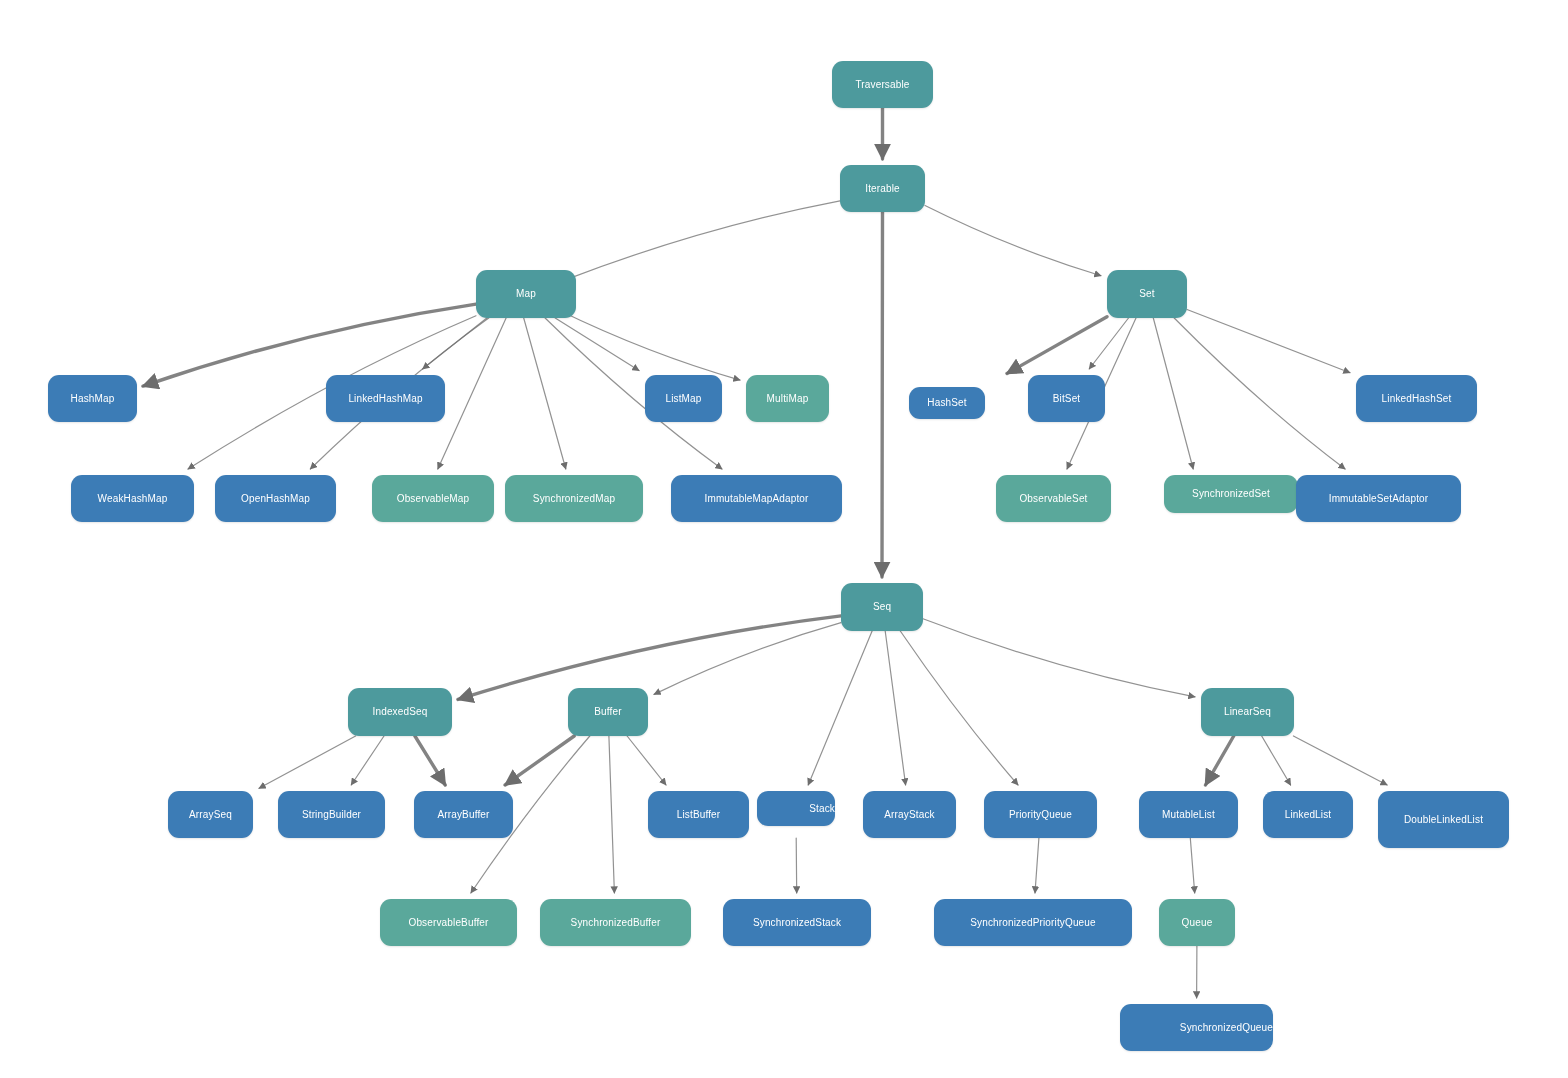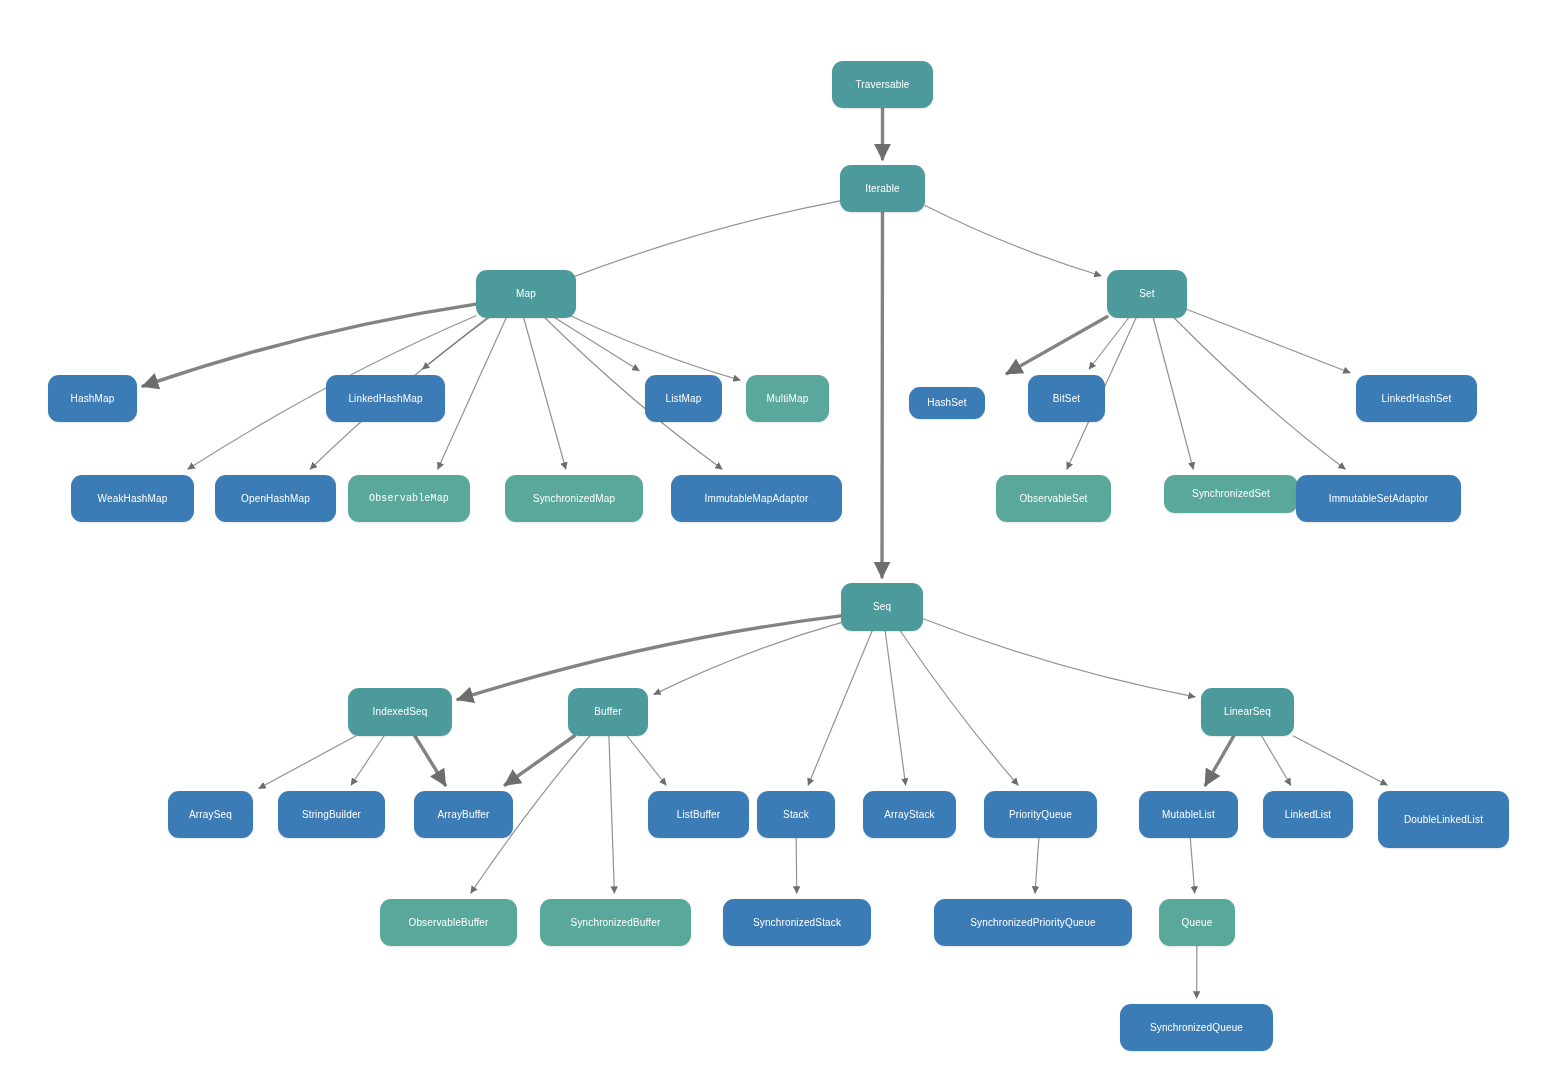--- a/index.html
+++ b/index.html
@@ -122,21 +122,21 @@
       </div>
       <div class="node mixin" style="left: 746px; top: 375px; width: 83px; height: 47px;">
         <span>MultiMap</span>
       </div>
       <div class="node cls" style="left: 71px; top: 475px; width: 123px; height: 47px;">
         <span>WeakHashMap</span>
       </div>
       <div class="node cls" style="left: 215px; top: 475px; width: 121px; height: 47px;">
         <span>OpenHashMap</span>
       </div>
-      <div class="node mixin" style="left: 348px; top: 475px; width: 122px; height: 47px; font-family: Liberation Mono, monospace;">
+      <div class="node mixin" style="left: 372px; top: 475px; width: 122px; height: 47px;">
         <span>ObservableMap</span>
       </div>
       <div class="node mixin" style="left: 505px; top: 475px; width: 138px; height: 47px;">
         <span>SynchronizedMap</span>
       </div>
       <div class="node cls" style="left: 671px; top: 475px; width: 171px; height: 47px;">
         <span>ImmutableMapAdaptor</span>
       </div>
       <div class="node cls" style="left: 909px; top: 375px; width: 76px; height: 32px; margin-top: 12px;">
         <span>HashSet</span>
@@ -170,21 +170,21 @@
       </div>
       <div class="node cls" style="left: 278px; top: 791px; width: 107px; height: 47px;">
         <span>StringBuilder</span>
       </div>
       <div class="node cls" style="left: 414px; top: 791px; width: 99px; height: 47px;">
         <span>ArrayBuffer</span>
       </div>
       <div class="node cls" style="left: 648px; top: 791px; width: 101px; height: 47px;">
         <span>ListBuffer</span>
       </div>
-      <div class="node cls" style="left: 757px; top: 791px; width: 78px; height: 47px;">
+      <div class="node cls" style="left: 757px; top: 791px; width: 78px; height: 35px; justify-content: flex-end;">
         <span>Stack</span>
       </div>
       <div class="node cls" style="left: 863px; top: 791px; width: 93px; height: 47px;">
         <span>ArrayStack</span>
       </div>
       <div class="node cls" style="left: 984px; top: 791px; width: 113px; height: 47px;">
         <span>PriorityQueue</span>
       </div>
       <div class="node cls" style="left: 1139px; top: 791px; width: 99px; height: 47px;">
         <span>MutableList</span>
@@ -203,17 +203,17 @@
       </div>
       <div class="node cls" style="left: 723px; top: 899px; width: 148px; height: 47px;">
         <span>SynchronizedStack</span>
       </div>
       <div class="node cls" style="left: 934px; top: 899px; width: 198px; height: 47px; justify-content: center;">
         <span>SynchronizedPriorityQueue</span>
       </div>
       <div class="node mixin" style="left: 1159px; top: 899px; width: 76px; height: 47px;">
         <span>Queue</span>
       </div>
-      <div class="node cls" style="left: 1120px; top: 1004px; width: 153px; height: 47px;">
+      <div class="node cls" style="left: 1120px; top: 1004px; width: 153px; height: 47px; justify-content: flex-end;">
         <span>SynchronizedQueue</span>
       </div>
     </div>
 </div>
 
 </body></html>

